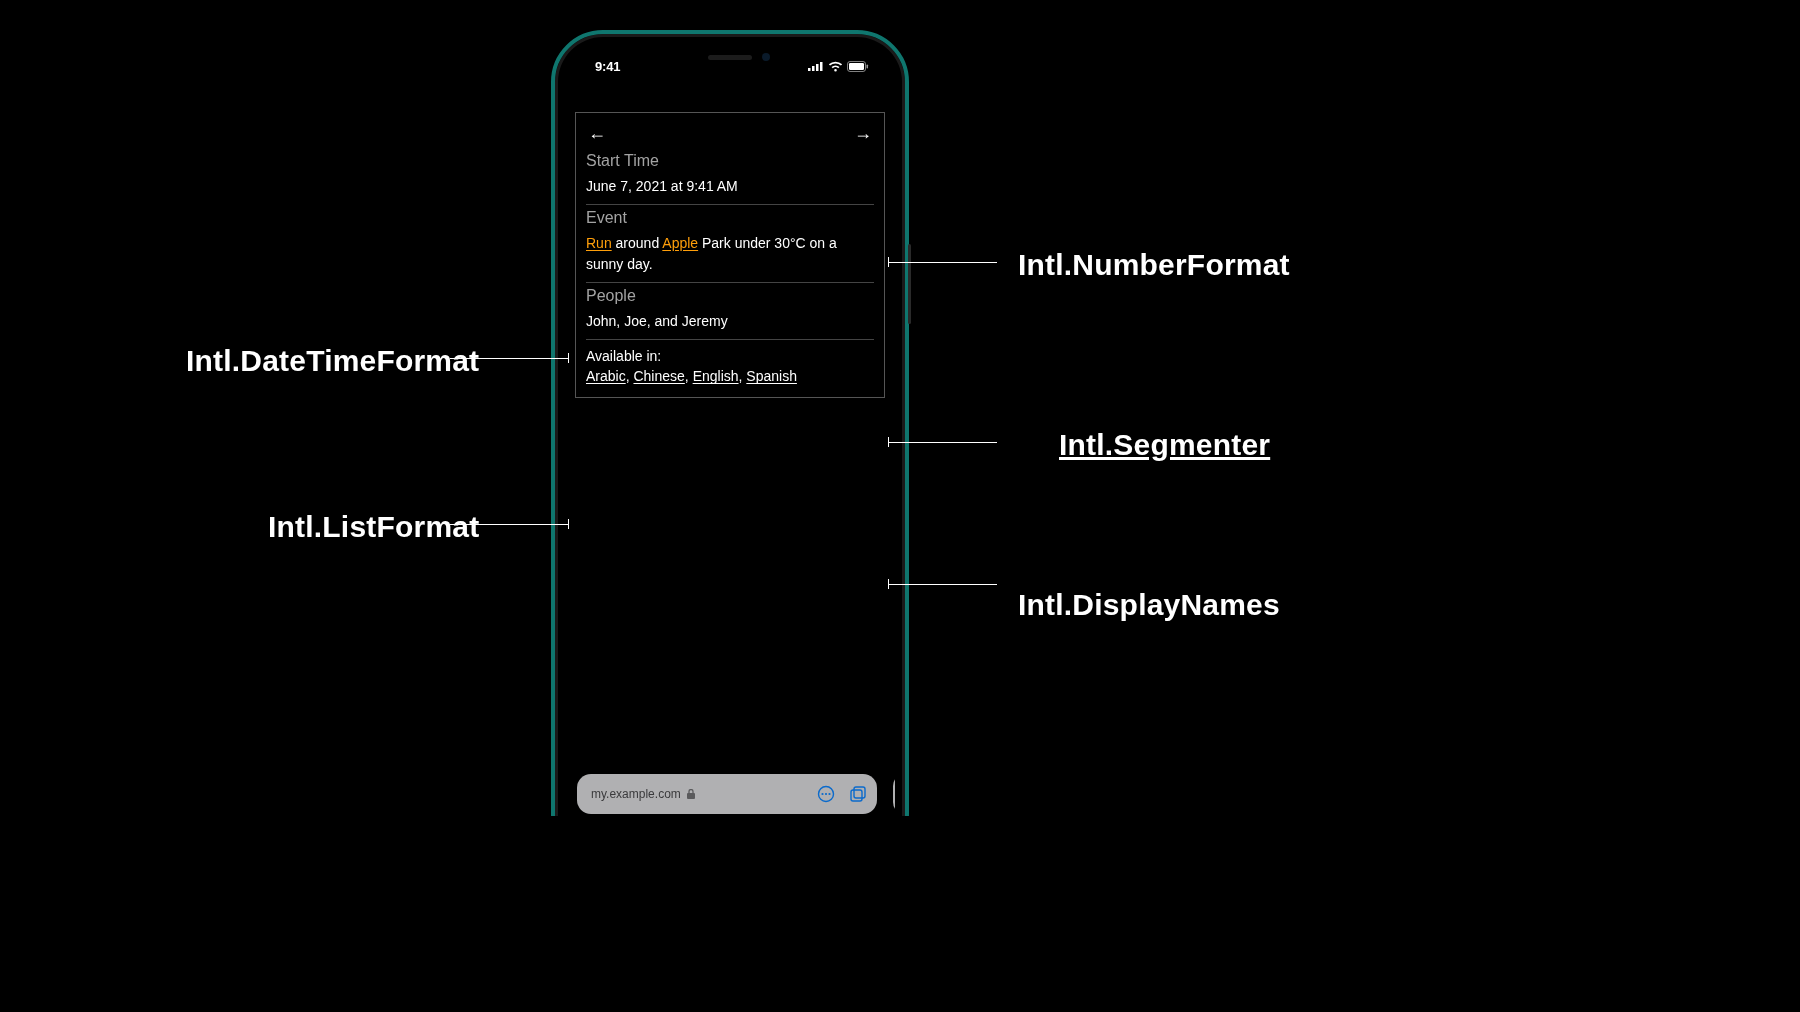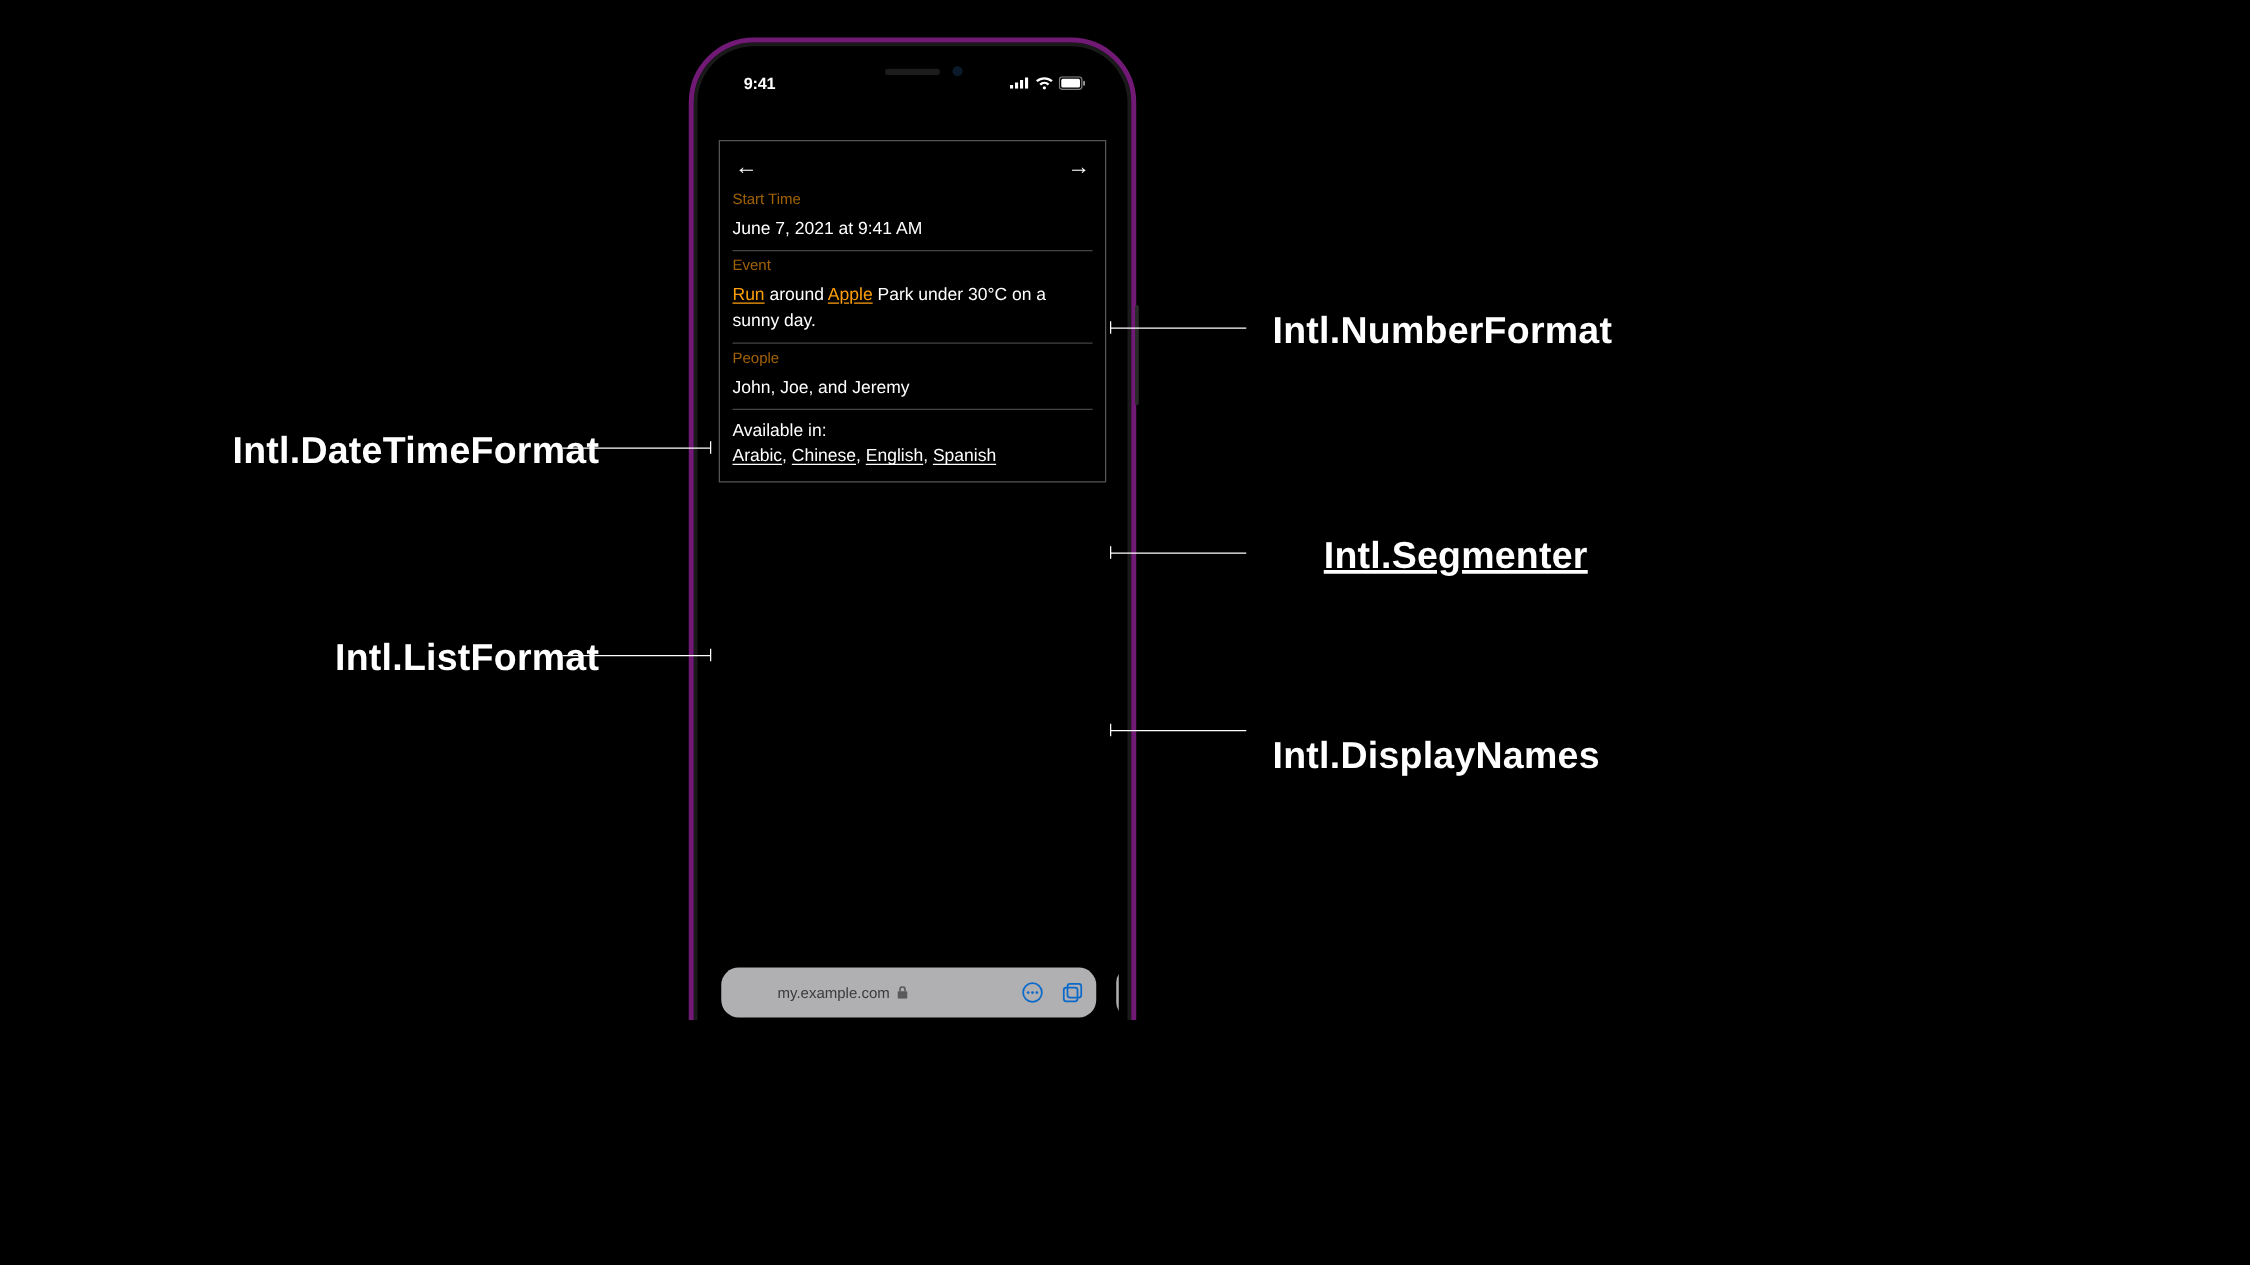--- a/index.html
+++ b/index.html
@@ -12,21 +12,21 @@
     overflow: hidden;
   }
 
   
   .phone {
     position: absolute;
     left: 551px;
     top: 30px;
     width: 358px;
     height: 836px;
-    border: 4px solid #701a75;
+    border: 4px solid #0f766e;
     border-radius: 52px;
     background: #000;
     box-shadow: inset 0 0 0 3px #1a1a1a;
   }
   .phone-inner {
     position: absolute;
     inset: 10px;
     border-radius: 42px;
     overflow: hidden;
     background: #000;
@@ -119,22 +119,22 @@
     color: #ff9f0a;
     font-size: 40px;
     font-weight: 500;
     letter-spacing: -1px;
     margin-top: 6px;
     margin-bottom: 16px;
     font-variant-numeric: tabular-nums;
   }
 
   .field-label {
-    color: #a16207;
-    font-size: 12px;
+    color: #a3a3a3;
+    font-size: 16px;
     margin-top: 4px;
   }
   .field-value {
     color: #fff;
     font-size: 14px;
     margin-top: 6px;
     padding-bottom: 8px;
     border-bottom: 1px solid #444;
     line-height: 1.45;
   }
@@ -150,21 +150,21 @@
     right: 18px;
     height: 40px;
     background: #b0b0b2;
     border-radius: 14px;
     display: flex;
     align-items: center;
     padding: 0 10px 0 14px;
     color: #3a3a3c;
     font-size: 12px;
   }
-  .url-text { flex: 1; display: flex; align-items: center; gap: 6px; margin-left: 31px; }
+  .url-text { flex: 1; display: flex; align-items: center; gap: 6px; }
   .url-icons { display: flex; gap: 14px; color: #0066cc; }
   .url-peek {
     position: absolute;
     right: -10px;
     bottom: 38px;
     width: 12px;
     height: 40px;
     background: #b0b0b2;
     border-top-left-radius: 14px;
     border-bottom-left-radius: 14px;

